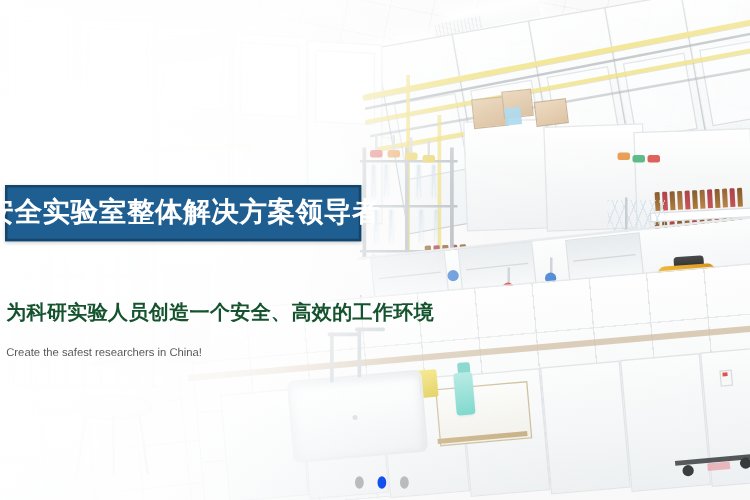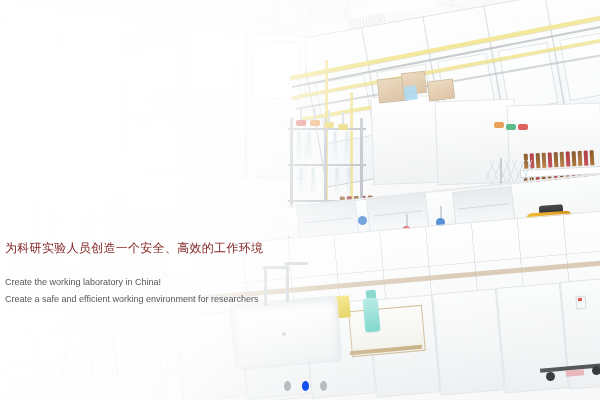--- a/index.html
+++ b/index.html
@@ -274,21 +274,21 @@
     display:flex;align-items:center;justify-content:center;
     box-shadow:0 1px 3px rgba(0,0,0,.18);
   }
   .headline{
     color:#ffffff;font-size:22px;font-weight:bold;letter-spacing:.5px;line-height:1;
     font-family:"DejaVu Sans","Liberation Sans",sans-serif;white-space:nowrap;
   }
 
   .sub1{position:absolute;left:5px;top:210px;font-size:16px;font-weight:bold;color:#2e3133;
         font-family:"DejaVu Sans","Liberation Sans",sans-serif;letter-spacing:.3px;white-space:nowrap;}
-  .sub2{position:absolute;left:5px;top:240px;font-size:12px;font-weight:normal;color:#7f1d1d;
+  .sub2{position:absolute;left:5px;top:240px;font-size:16px;font-weight:bold;color:#14532d;
         font-family:"DejaVu Sans","Liberation Sans",sans-serif;letter-spacing:.3px;white-space:nowrap;}
 
   .en1{position:absolute;left:5px;top:277px;font-size:9px;color:#55585b;
        font-family:"Liberation Sans",sans-serif;white-space:nowrap;}
   .en2{position:absolute;left:5px;top:294px;font-size:9px;color:#55585b;
        font-family:"Liberation Sans",sans-serif;white-space:nowrap;}
 
   
   .dots{position:absolute;left:284px;top:381px;display:flex;gap:11px;align-items:center;}
   .dot{width:7px;height:10px;border-radius:50%;background:#b9bcbe;}
@@ -539,25 +539,27 @@
     <div class="stoolleg sl2"></div>
     <div class="stoolleg sl3"></div>
 
     <div class="haze"></div>
     <div class="haze2"></div>
     <div class="topfade"></div>
   </div>
 
   <div class="copy">
 
+    <div class="headline-band">
+      <span class="headline">安全实验室整体解决方案领导者</span>
+    </div>
 
     <div class="sub2">为科研实验人员创造一个安全、高效的工作环境</div>
 
-    <div class="en1">Create the working laboratory in China!</div>
-    <div class="en2">Create a safe and efficient working environment for researchers</div>
+    <div class="en1">Create the safest researchers in China!</div>
   </div>
 
   <div class="dots">
     <span class="dot"></span>
     <span class="dot active"></span>
     <span class="dot"></span>
   </div>
 
 </div>
 

